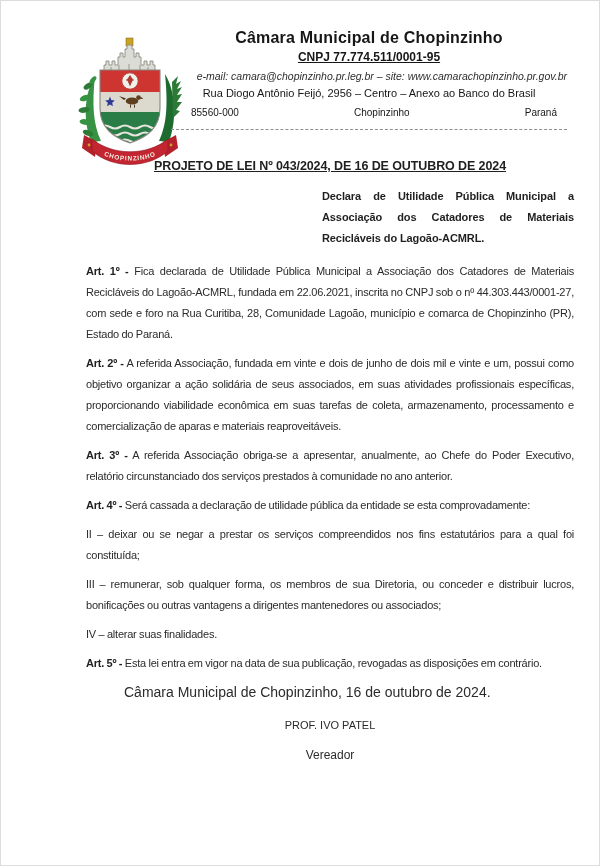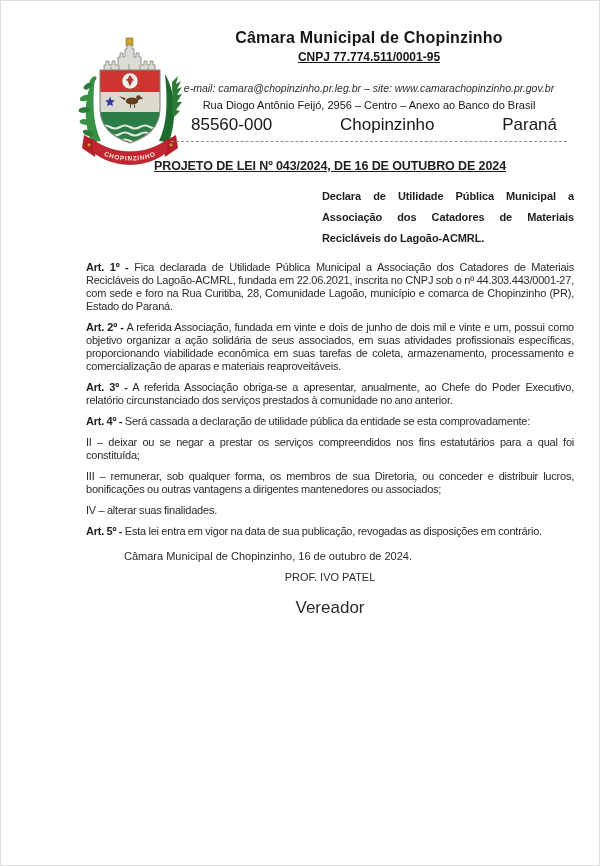--- a/index.html
+++ b/index.html
@@ -11,45 +11,45 @@
     border:1px solid #dcdcdc;
     overflow:hidden;
     font-family:"Liberation Sans","DejaVu Sans",sans-serif;
     color:#2b2b2b;
   }
   
   .crest{position:absolute;left:74px;top:23px;width:110px;height:144px;}
   .header-text{position:absolute;left:170px;top:26px;width:396px;text-align:center;color:#161616;}
   .org-name{font-size:16px;font-weight:bold;line-height:22px;letter-spacing:.2px;}
   .cnpj{font-size:12px;font-weight:bold;line-height:15px;margin-top:1px;text-decoration:underline;}
-  .contact-line{font-size:10.5px;font-style:italic;line-height:13px;margin-top:17px;color:#2e2e2e;}
+  .contact-line{font-size:10.5px;font-style:italic;line-height:13px;margin-top:5px;color:#2e2e2e;text-align:right;}
   .address-line{font-size:11px;line-height:14px;margin-top:3px;}
   .phone-line{font-size:11.5px;font-weight:bold;line-height:14px;}
-  .cep-row{display:flex;justify-content:space-between;font-size:17px;line-height:14px;margin-top:6px;padding:0 10px 0 20px;}
+  .cep-row{display:flex;justify-content:space-between;font-size:10px;line-height:14px;margin-top:6px;padding:0 10px 0 20px;}
   .separator{border-top:1px dashed #8f8f8f;margin-top:9px;height:0;}
   
   main{position:absolute;left:85px;top:157px;width:488px;}
   .doc-title{
     text-align:center;font-weight:bold;font-size:12.5px;line-height:16px;
     text-decoration:underline;letter-spacing:-.1px;color:#1f1f1f;
   }
   .ementa{
     width:252px;margin:12px 0 12px auto;
     font-weight:bold;font-size:11px;line-height:21px;
     text-align:justify;letter-spacing:-.1px;color:#1f1f1f;
   }
   .para{
-    font-size:11px;line-height:13px;text-align:justify;
+    font-size:11px;line-height:21px;text-align:justify;
     letter-spacing:-.22px;word-spacing:-.3px;
     margin:0 0 8px 0;
   }
   .para b{color:#1f1f1f;}
-  .date-line{font-size:11px;line-height:21px;margin-top:6px;text-indent:38px;}
-  .sig-name{font-size:11px;line-height:21px;text-align:center;margin-top:0;}
-  .sig-role{font-size:17px;line-height:21px;text-align:center;margin-top:9px;}
+  .date-line{font-size:14px;line-height:21px;margin-top:6px;text-indent:38px;}
+  .sig-name{font-size:11px;line-height:21px;text-align:center;margin-top:12px;}
+  .sig-role{font-size:12px;line-height:21px;text-align:center;margin-top:9px;}
 </style>
 </head>
 <body>
 
 <div class="page">
 
   <div class="crest">
     <svg viewBox="0 0 110 144" width="110" height="144">
       <defs>
         <clipPath id="shieldClip">

